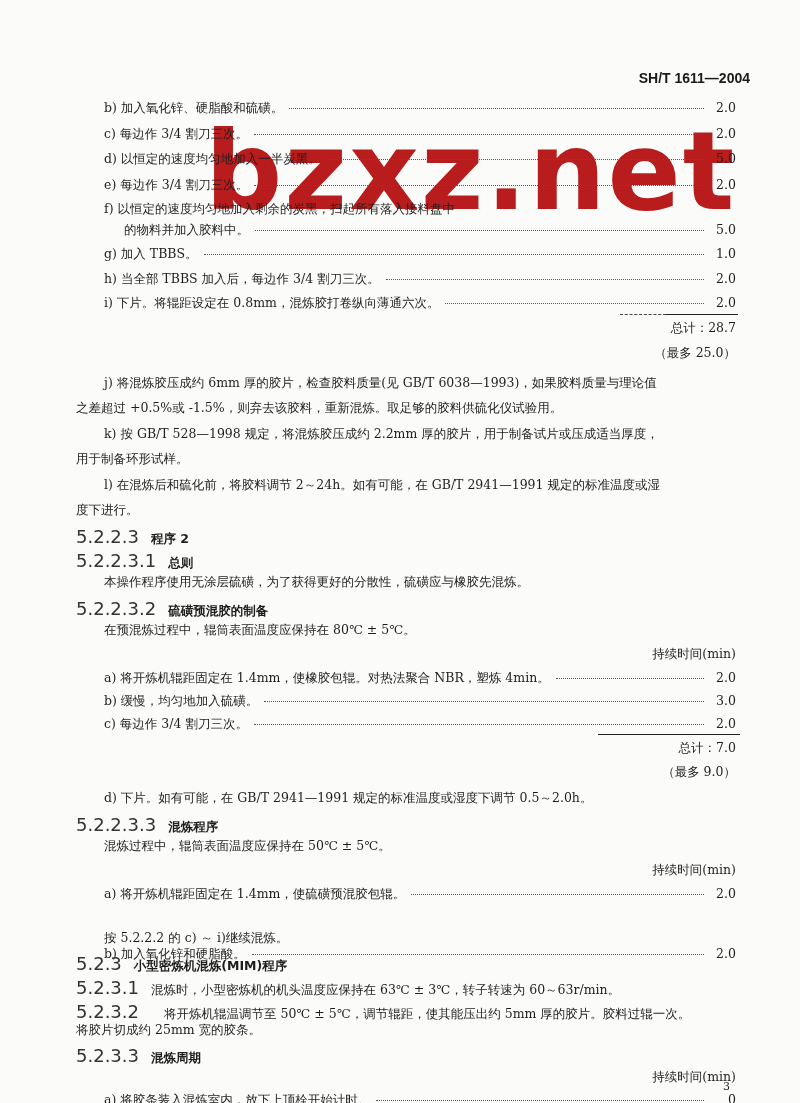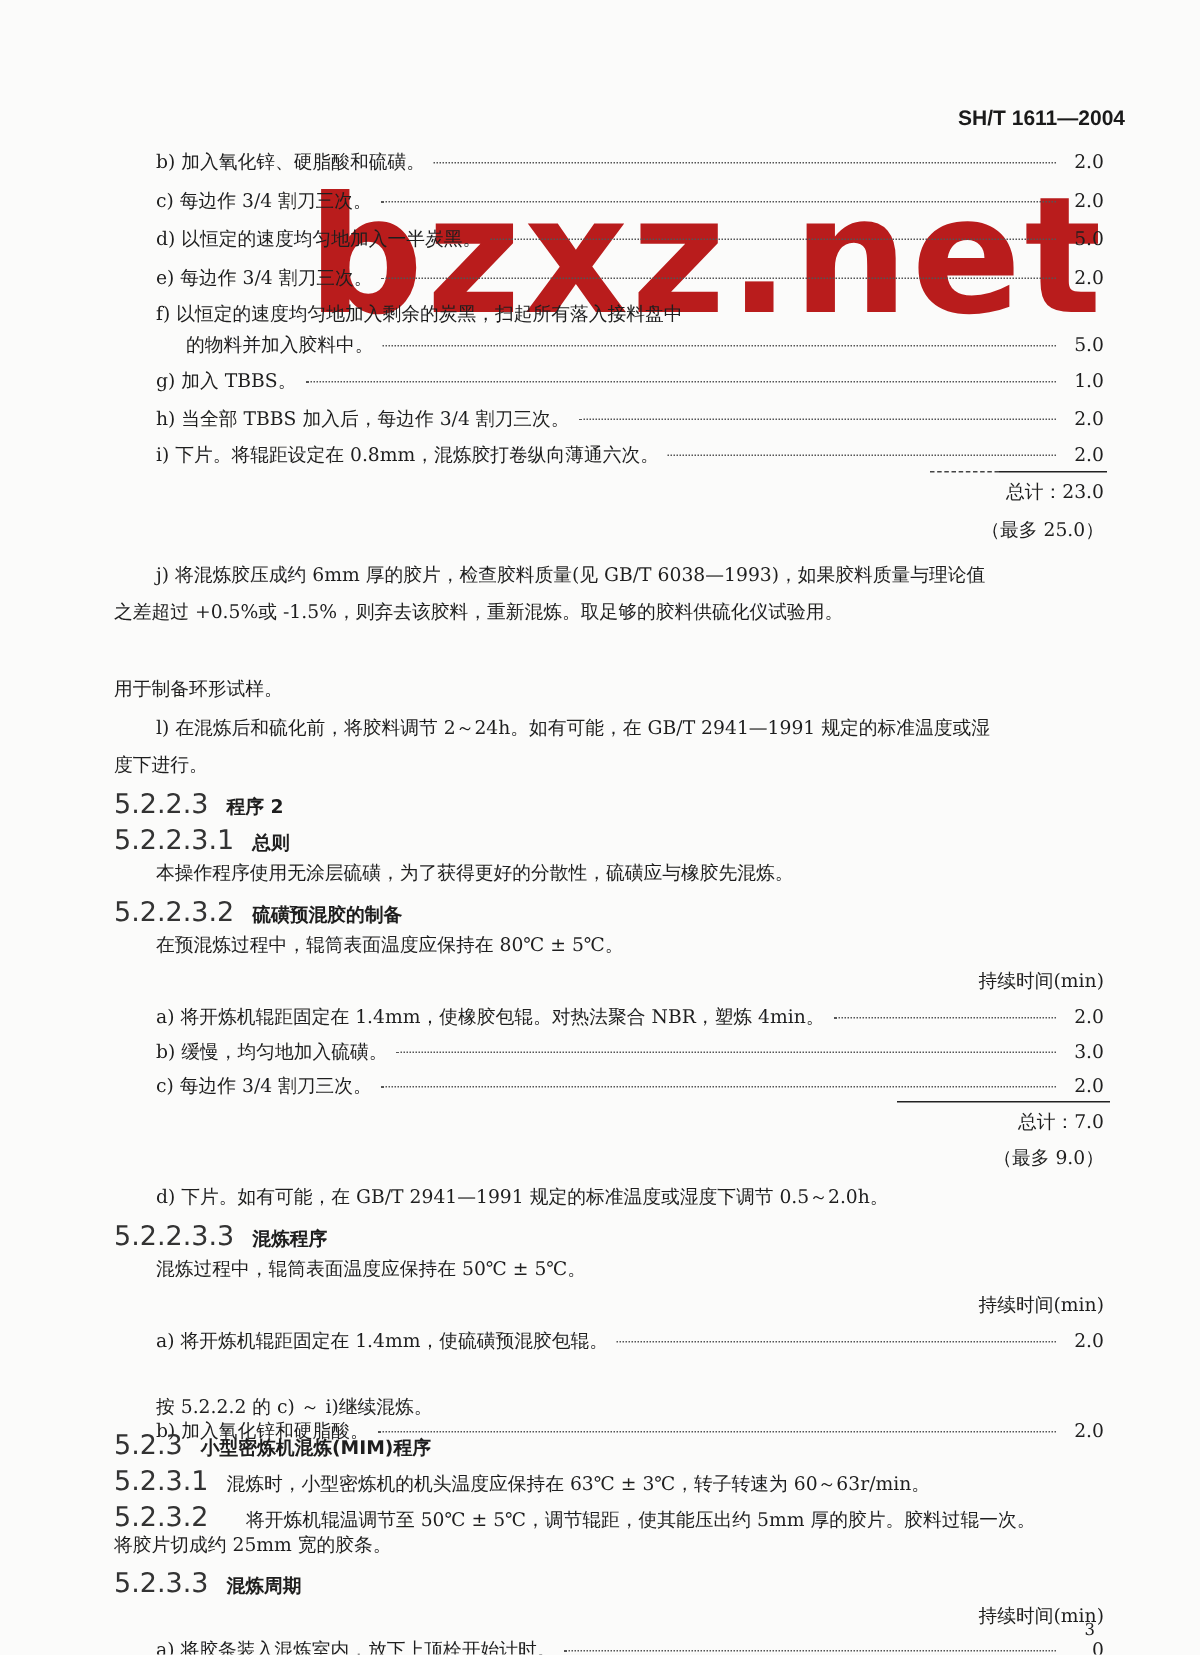--- a/index.html
+++ b/index.html
@@ -89,25 +89,26 @@
     <span class="dots"></span>
     <span class="val">2.0</span>
   </div>
   <div class="item" style="top:295px">
     <span class="txt">i) 下片。将辊距设定在 0.8mm，混炼胶打卷纵向薄通六次。</span>
     <span class="dots"></span>
     <span class="val">2.0</span>
   </div>
   <div class="rule dashed-lead" style="top:314px; left:620px; width:46px"></div>
   <div class="rule" style="top:314px; left:666px; width:72px"></div>
-  <div class="right" style="top:320px">总计：23.0</div>
+  <div class="right" style="top:320px">总计：28.7</div>
   <div class="right" style="top:345px">（最多 25.0）</div>
 
   <div class="line" style="left:104px; top:375px">j) 将混炼胶压成约 6mm 厚的胶片，检查胶料质量(见 GB/T 6038—1993)，如果胶料质量与理论值</div>
   <div class="line" style="left:76px; top:400px">之差超过 +0.5%或 -1.5%，则弃去该胶料，重新混炼。取足够的胶料供硫化仪试验用。</div>
+  <div class="line" style="left:104px; top:426px">k) 按 GB/T 528—1998 规定，将混炼胶压成约 2.2mm 厚的胶片，用于制备试片或压成适当厚度，</div>
   <div class="line" style="left:76px; top:451px">用于制备环形试样。</div>
   <div class="line" style="left:104px; top:477px">l) 在混炼后和硫化前，将胶料调节 2～24h。如有可能，在 GB/T 2941—1991 规定的标准温度或湿</div>
   <div class="line" style="left:76px; top:502px">度下进行。</div>
 
   <div class="sec" style="top:526px">
     <span class="num">5.2.2.3</span><span class="title">程序 2</span>
   </div>
   <div class="sec" style="top:550px">
     <span class="num">5.2.2.3.1</span><span class="title">总则</span>
   </div>

